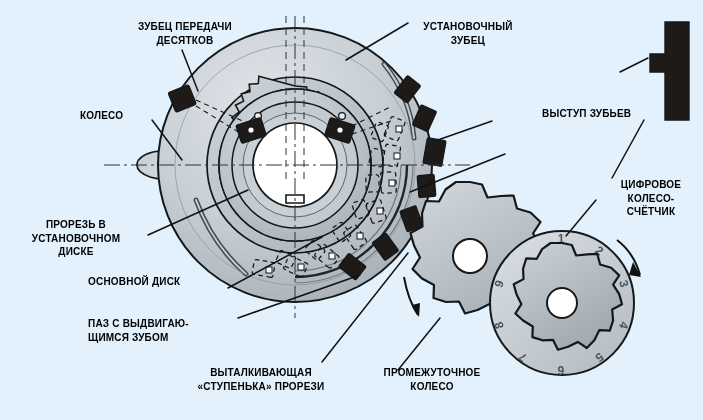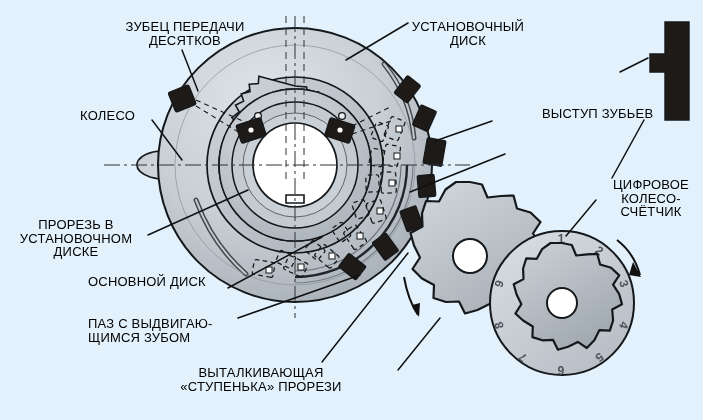--- a/index.html
+++ b/index.html
@@ -6,22 +6,22 @@
   body{
     width:703px;height:420px;overflow:hidden;
     background:#e2f1fc;
     font-family:"Liberation Sans", sans-serif;
   }
   #stage{position:relative;width:703px;height:420px;}
   #art{position:absolute;left:0;top:0;width:703px;height:420px;}
   .lbl{
     position:absolute;
     font-family:"Liberation Sans", sans-serif;
-    font-weight:normal;
-    font-size:13px;
+    font-weight:bold;
+    font-size:10px;
     line-height:13.5px;
     color:#000;
     letter-spacing:.2px;
     white-space:pre;
   }
   .ta-c{text-align:center;}
   .ta-l{text-align:left;}
 </style>
 </head>
 <body>
@@ -247,35 +247,37 @@
       <path d="M398,370 L440,318"></path>
     </g>
   </svg>
 
   <div class="lbl ta-c" style="left:85px;top:20px;width:200px;">ЗУБЕЦ ПЕРЕДАЧИ
 ДЕСЯТКОВ</div>
 
   <div class="lbl ta-l" style="left:80px;top:109px;width:120px;">КОЛЕСО</div>
 
   <div class="lbl ta-c" style="left:393px;top:20px;width:150px;">УСТАНОВОЧНЫЙ
-ДИСК</div>
+ЗУБЕЦ</div>
 
   <div class="lbl ta-l" style="left:498px;top:107px;width:170px;margin-left:44px;">ВЫСТУП ЗУБЬЕВ</div>
 
 
   <div class="lbl ta-c" style="left:596px;top:178px;width:110px;">ЦИФРОВОЕ
 КОЛЕСО-
 СЧЁТЧИК</div>
 
   <div class="lbl ta-c" style="left:6px;top:218px;width:140px;">ПРОРЕЗЬ В
 УСТАНОВОЧНОМ
 ДИСКЕ</div>
 
   <div class="lbl ta-l" style="left:88px;top:275px;width:180px;">ОСНОВНОЙ ДИСК</div>
 
   <div class="lbl ta-c" style="left:150px;top:366px;width:222px;">ВЫТАЛКИВАЮЩАЯ
 «СТУПЕНЬКА» ПРОРЕЗИ</div>
 
   <div class="lbl ta-l" style="left:88px;top:317px;width:180px;">ПАЗ С ВЫДВИГАЮ-
 ЩИМСЯ ЗУБОМ</div>
 
+  <div class="lbl ta-c" style="left:352px;top:366px;width:160px;">ПРОМЕЖУТОЧНОЕ
+КОЛЕСО</div>
 
 </div>
 
 </body></html>

